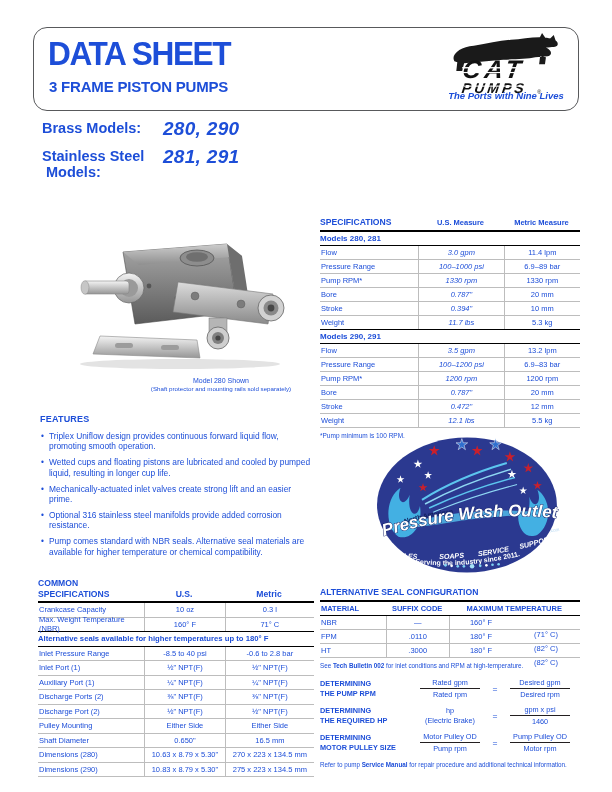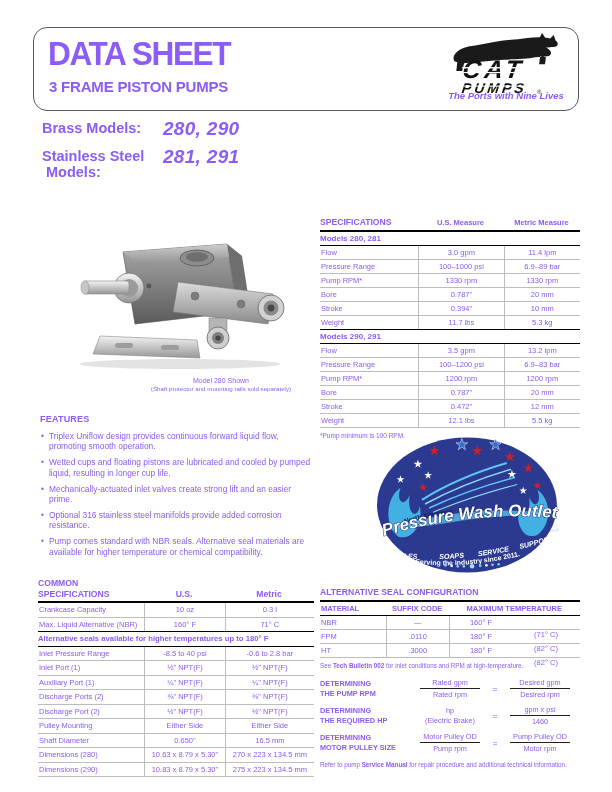--- a/index.html
+++ b/index.html
@@ -1,17 +1,17 @@
 <!DOCTYPE html>
 <html><head>
 <meta charset="utf-8">
 <style>
   html,body{margin:0;padding:0;background:#fff;}
   .page{position:relative;width:612px;height:792px;background:#fff;overflow:hidden;
-        font-family:"Liberation Sans",sans-serif;color:#8b5cf6;}
+        font-family:"Liberation Sans",sans-serif;color:#1d4ed8;}
   
   .header-box{position:absolute;left:33px;top:27px;width:544px;height:82px;
               border:1.5px solid #58595b;border-radius:14px;}
   .hd-title{position:absolute;left:14px;top:6px;font-size:34px;font-weight:bold;
             letter-spacing:-1.5px;transform:scaleX(.93);transform-origin:left;white-space:nowrap;}
   .hd-sub{position:absolute;left:15px;top:50px;font-size:15px;font-weight:bold;letter-spacing:-.2px;}
   .logo{position:absolute;right:8px;top:4px;width:128px;height:76px;}
   .logo-tagline{position:absolute;right:10px;top:62px;width:124px;text-align:center;
                 font-size:9.5px;font-weight:bold;font-style:italic;white-space:nowrap;}
   
@@ -35,21 +35,21 @@
             display:flex;align-items:center;justify-content:center;}
   
   .spec{left:320px;top:217px;width:260px;}
   .sp-head{display:flex;align-items:flex-end;padding-bottom:3px;border-bottom:2px solid #000;font-weight:bold;}
   .sp-head .h1{width:98px;font-size:8.6px;}
   .sp-head .h2{width:85px;text-align:center;}
   .sp-head .h3{width:77px;text-align:center;}
   .sp-group{font-weight:bold;font-size:8px;height:13px;line-height:13px;border-bottom:1px solid #000;}
   .spec .trow{height:13px;}
   .spec .c1{width:98px;padding-left:1px;}
-  .spec .c2{width:85px;}
+  .spec .c2{width:85px;font-style:italic;}
   .spec .c3{width:76px;}
   .trow.thick{border-bottom:1px solid #000;}
   .footnote{margin-top:4px;font-size:6.5px;}
   
   .badge{position:absolute;left:376px;top:436px;width:186px;height:138px;}
   
   .common{left:38px;top:578px;width:276px;}
   .cm-t1{font-size:8.6px;font-weight:bold;line-height:11px;}
   .cm-head{display:flex;align-items:flex-end;padding-bottom:2px;border-bottom:2px solid #000;font-weight:bold;font-size:8.6px;}
   .cm-head .h1{width:106px;}
@@ -320,21 +320,21 @@
       <div class="h1">SPECIFICATIONS</div>
       <div class="h2">U.S.</div>
       <div class="h3">Metric</div>
     </div>
     <div class="trow">
         <div class="c1">Crankcase Capacity</div>
         <div class="cv c2">10 oz</div>
         <div class="cv c3">0.3 l</div>
       </div>
     <div class="trow thick">
-        <div class="c1">Max. Liquid Alternative (NBR)</div>
+        <div class="c1">Max. Weight Temperature (NBR)</div>
         <div class="cv c2">160° F</div>
         <div class="cv c3">71° C</div>
       </div>
     <div class="cm-span">Alternative seals available for higher temperatures up to 180° F</div>
     <div class="trow">
         <div class="c1">Inlet Pressure Range</div>
         <div class="cv c2">-8.5 to 40 psi</div>
         <div class="cv c3">-0.6 to 2.8 bar</div>
       </div>
     <div class="trow">

